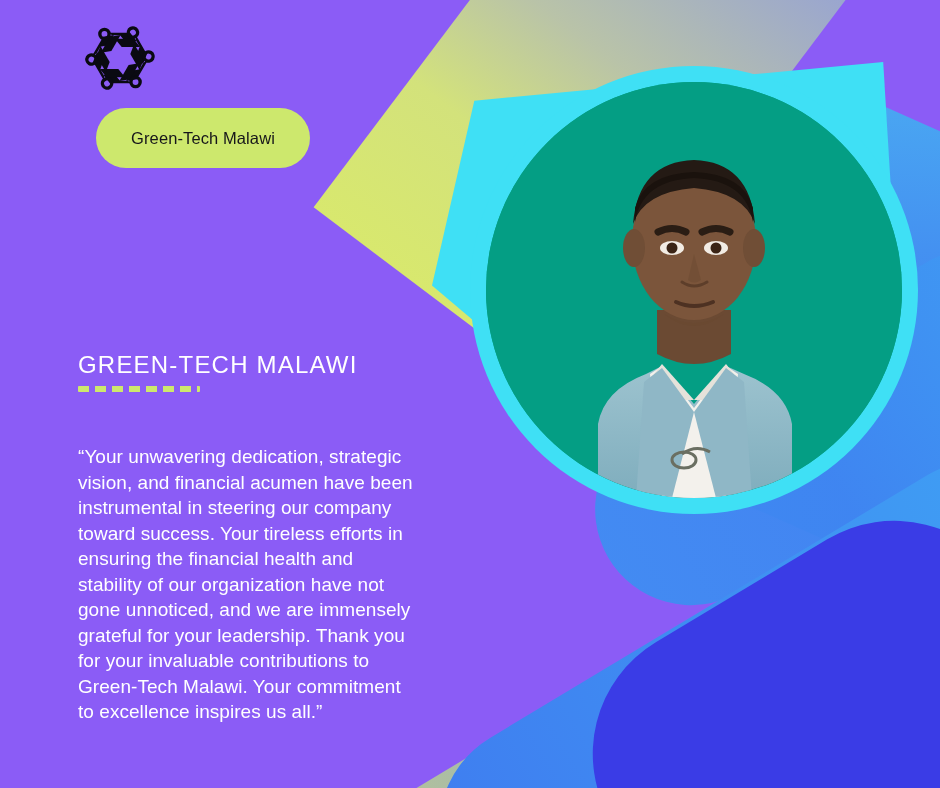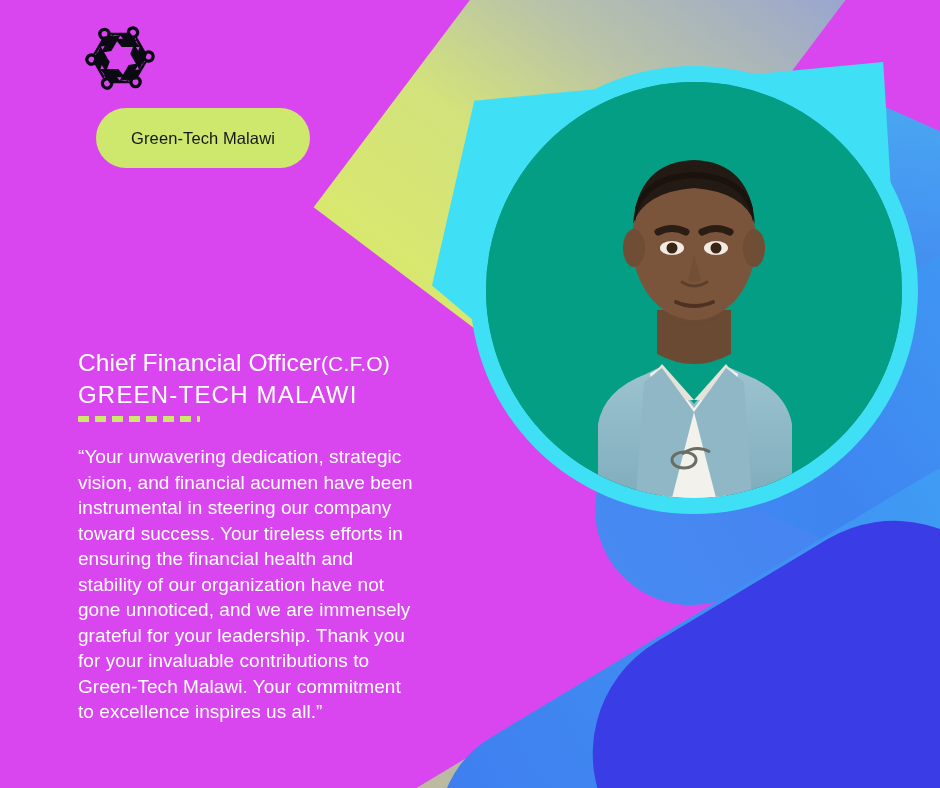--- a/index.html
+++ b/index.html
@@ -5,21 +5,21 @@
   html, body {
     margin: 0;
     padding: 0;
     background: #2b2b2b;
   }
   #poster {
     position: relative;
     width: 940px;
     height: 788px;
     overflow: hidden;
-    background: #d946ef;
+    background: #8b5cf6;
     font-family: "Liberation Sans", sans-serif;
     -webkit-font-smoothing: antialiased;
   }
 
   
   .deco { position: absolute; inset: 0; overflow: hidden; pointer-events: none; }
 
   
   .gradient-band-top {
     position: absolute;
@@ -324,22 +324,19 @@
       </g>
     </svg>
   </div>
 
   <div class="badge">
     <span class="badge-label">Green-Tech Malawi</span>
   </div>
 
 
   <div class="role-block">
-    <div class="role-main">
-      <span>Chief Financial Officer</span><span class="paren">(C.F.O)</span>
-    </div>
     <div class="role-sub">GREEN-TECH MALAWI</div>
     <div class="dash-rule"></div>
   </div>
 
   <div class="quote">“Your unwavering dedication, strategic vision, and financial acumen have been instrumental in steering our company toward success. Your tireless efforts in ensuring the financial health and stability of our organization have not gone unnoticed, and we are immensely grateful for your leadership. Thank you for your invaluable contributions to Green-Tech Malawi. Your commitment to excellence inspires us all.”</div>
 
 </div>
 
 </body></html>

